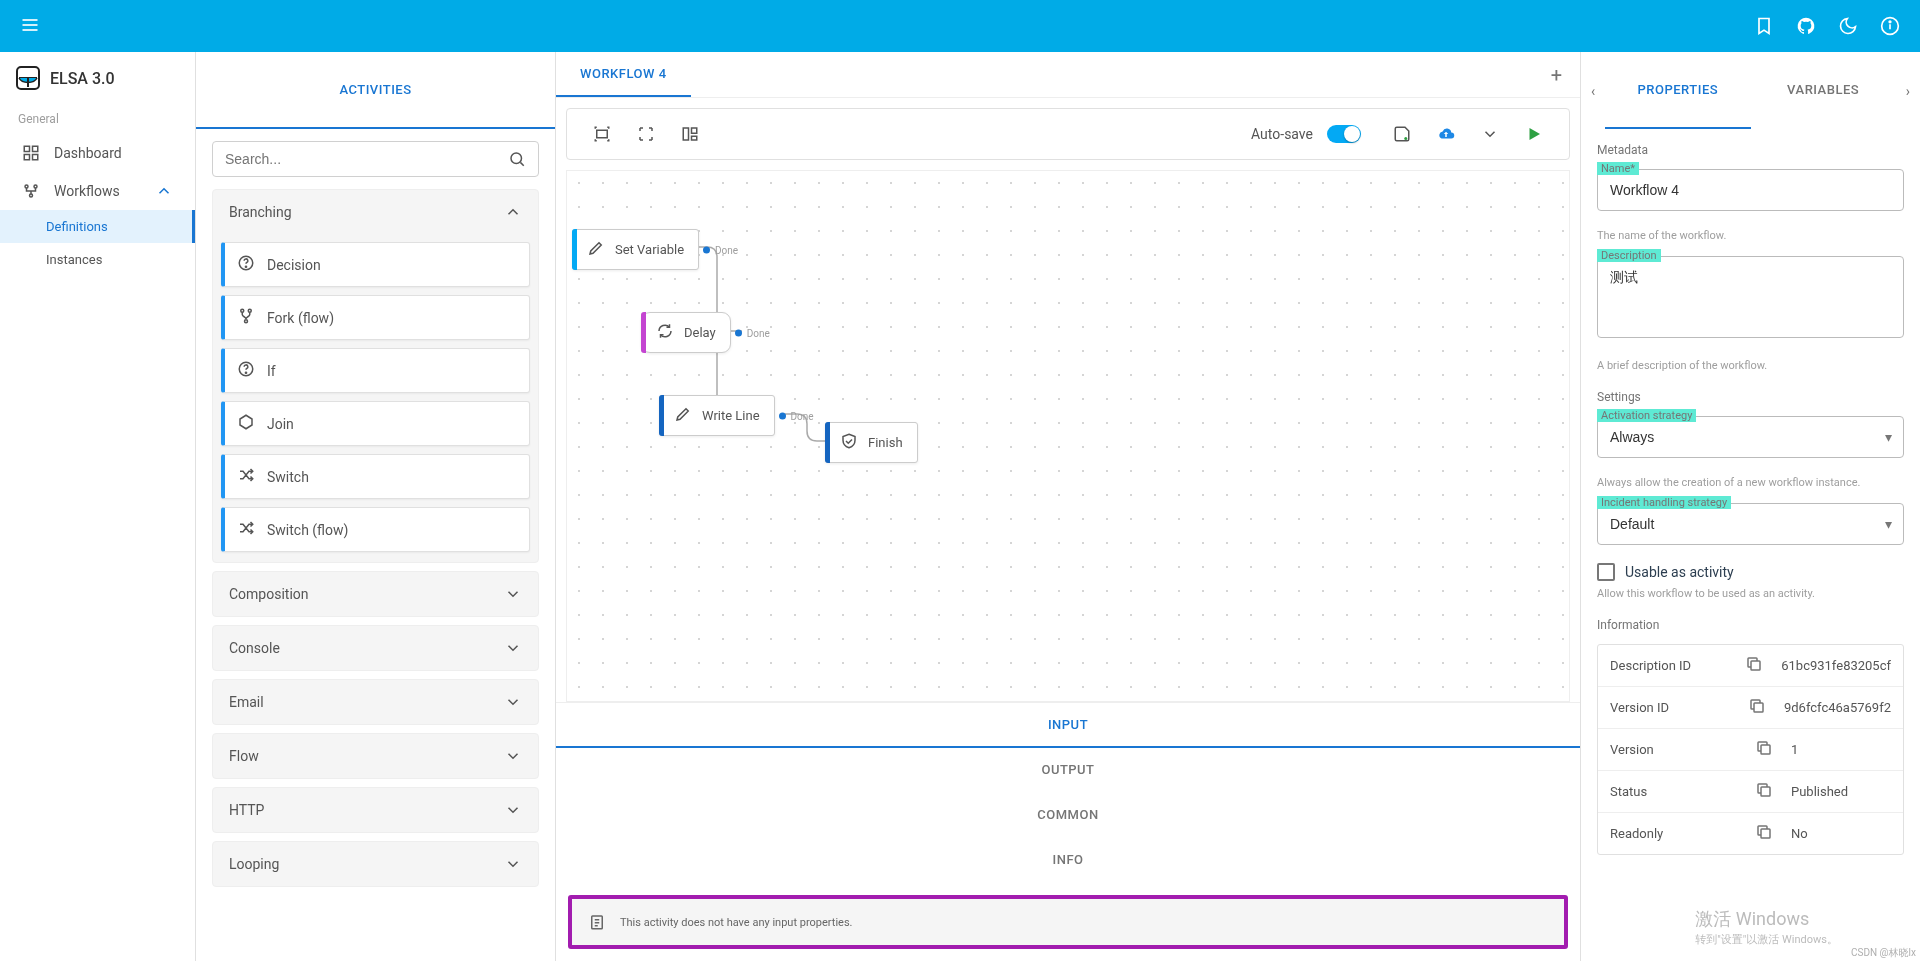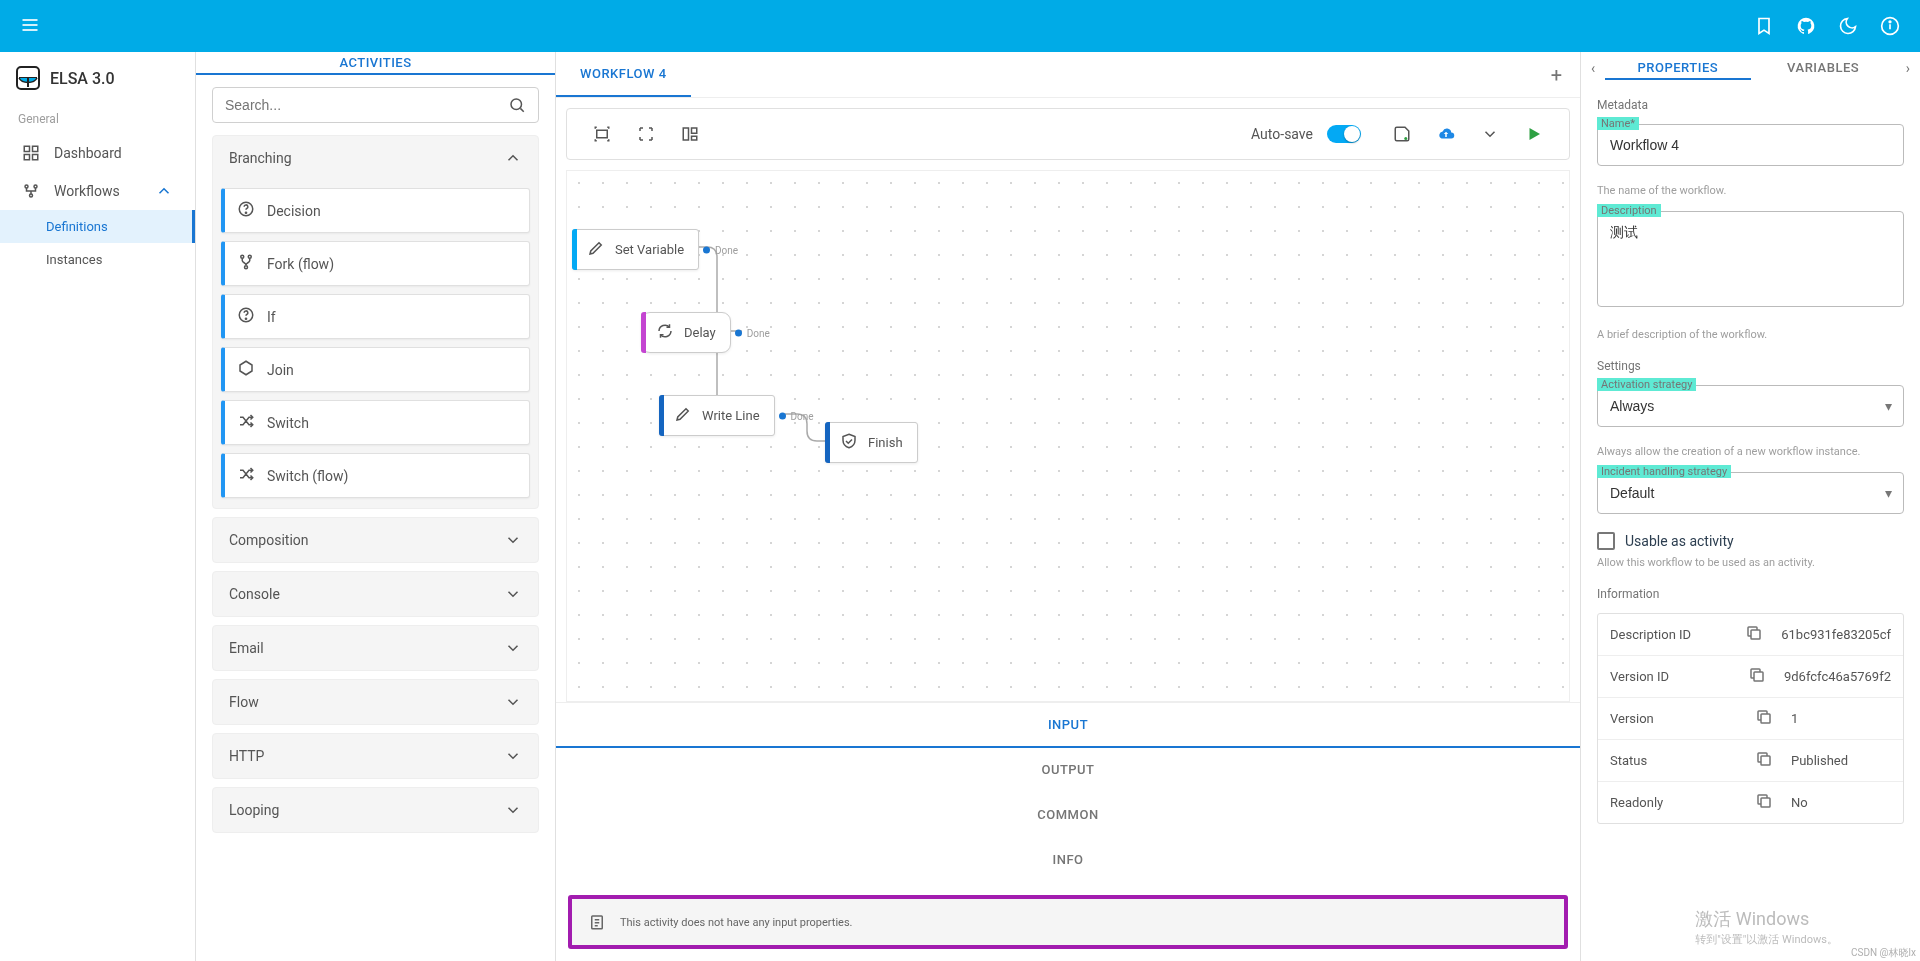--- a/index.html
+++ b/index.html
@@ -14,21 +14,21 @@
   .logo-row { display: flex; align-items: center; gap: 10px; padding: 14px 16px; }
   .logo-box { width: 24px; height: 24px; }
   .logo-text { font-size: 16px; font-weight: 500; color: #333; }
   .side-section-label { font-size: 12px; color: #9e9e9e; padding: 8px 18px; }
   .side-item { display: flex; align-items: center; gap: 14px; padding: 10px 22px; cursor: pointer; color: #555; font-size: 14px; position: relative; }
   .side-item.expandable .chev { margin-left: auto; }
   .side-sub { padding: 9px 22px 9px 46px; font-size: 13px; cursor: pointer; color: #555; }
   .side-sub.active { background: #e3f2fd; color: #1976d2; border-right: 3px solid #1976d2; }
   .activities-panel { width: 360px; border-right: 1px solid #e0e0e0; display: flex; flex-direction: column; background: #fff; }
   .panel-tabs { display: flex; }
-  .panel-tab { flex: 1; text-align: center; padding: 3px 0; font-size: 13px; font-weight: 500; letter-spacing: 0.5px; color: #757575; cursor: pointer; border-bottom: 2px solid transparent; text-transform: uppercase; }
+  .panel-tab { flex: 1; text-align: center; padding: 30px 0; font-size: 13px; font-weight: 500; letter-spacing: 0.5px; color: #757575; cursor: pointer; border-bottom: 2px solid transparent; text-transform: uppercase; }
   .panel-tab.active { color: #1976d2; border-bottom: 2px solid #1976d2; }
   .search-wrap { padding: 12px 16px; }
   .search-box { display: flex; align-items: center; border: 1px solid #d0d0d0; border-radius: 4px; padding: 8px 12px; }
   .search-box input { flex: 1; border: none; outline: none; font-size: 14px; color: #555; }
   .activity-list { flex: 1; overflow-y: auto; padding: 0 16px 16px; }
   .act-group { background: #f5f5f5; border-radius: 4px; margin-bottom: 8px; border: 1px solid #eee; }
   .act-group-header { display: flex; align-items: center; justify-content: space-between; padding: 13px 16px; cursor: pointer; color: #555; font-size: 14px; }
   .act-group-items { padding: 0 8px 10px; }
   .act-item { display: flex; align-items: center; background: #fff; border: 1px solid #e0e0e0; border-left: 4px solid #2196f3; border-radius: 3px; padding: 11px 12px; margin-top: 8px; cursor: grab; box-shadow: 0 1px 2px rgba(0,0,0,0.05); gap: 12px; color: #555; font-size: 14px; }
   .canvas-panel { flex: 1; display: flex; flex-direction: column; background: #fff; }
@@ -53,21 +53,21 @@
   .btab-content { padding: 12px; }
   .notice { background: #f5f5f5; border: 4px solid #a21caf; border-radius: 3px; padding: 14px 16px; display: flex; align-items: center; gap: 14px; color: #666; font-size: 11px; }
   .props-panel { width: 340px; border-left: 1px solid #e0e0e0; display: flex; flex-direction: column; overflow-y: auto; }
   .props-tabs { display: flex; align-items: center; }
   .prop-nav { padding: 8px 10px; color: #757575; cursor: pointer; }
   .props-body { padding: 14px 16px; overflow-y: auto; }
   .section-label { font-size: 12px; color: #757575; margin-bottom: 12px; }
   .field-wrap { position: relative; margin-bottom: 18px; }
   .field-label { position: absolute; top: -7px; left: 0; background: #5eead4; padding: 0 4px; font-size: 11px; color: #757575; }
   .field-input { width: 100%; border: 1px solid #bbb; border-radius: 4px; padding: 12px 12px; font-size: 14px; color: #333; outline: none; }
-  .field-input.textarea { height: 96px; resize: none; font-family: inherit; }
+  .field-input.textarea { height: 82px; resize: none; font-family: inherit; }
   .field-help { font-size: 11px; color: #9e9e9e; margin-top: 4px; }
   .select-wrap { position: relative; }
   .select-wrap::after { content: "▾"; position: absolute; right: 12px; top: 50%; transform: translateY(-50%); color: #777; pointer-events: none; }
   .checkbox-row { display: flex; align-items: center; gap: 10px; margin: 16px 0 6px; }
   .chk { width: 18px; height: 18px; border: 2px solid #777; border-radius: 2px; }
   .info-table { border: 1px solid #e0e0e0; border-radius: 3px; margin-top: 10px; }
   .info-row { display: flex; align-items: center; padding: 10px 12px; border-bottom: 1px solid #eee; font-size: 13px; }
   .info-row:last-child { border-bottom: none; }
   .info-k { flex: 1; color: #555; }
   .info-copy { color: #757575; margin: 0 18px; cursor: pointer; }

